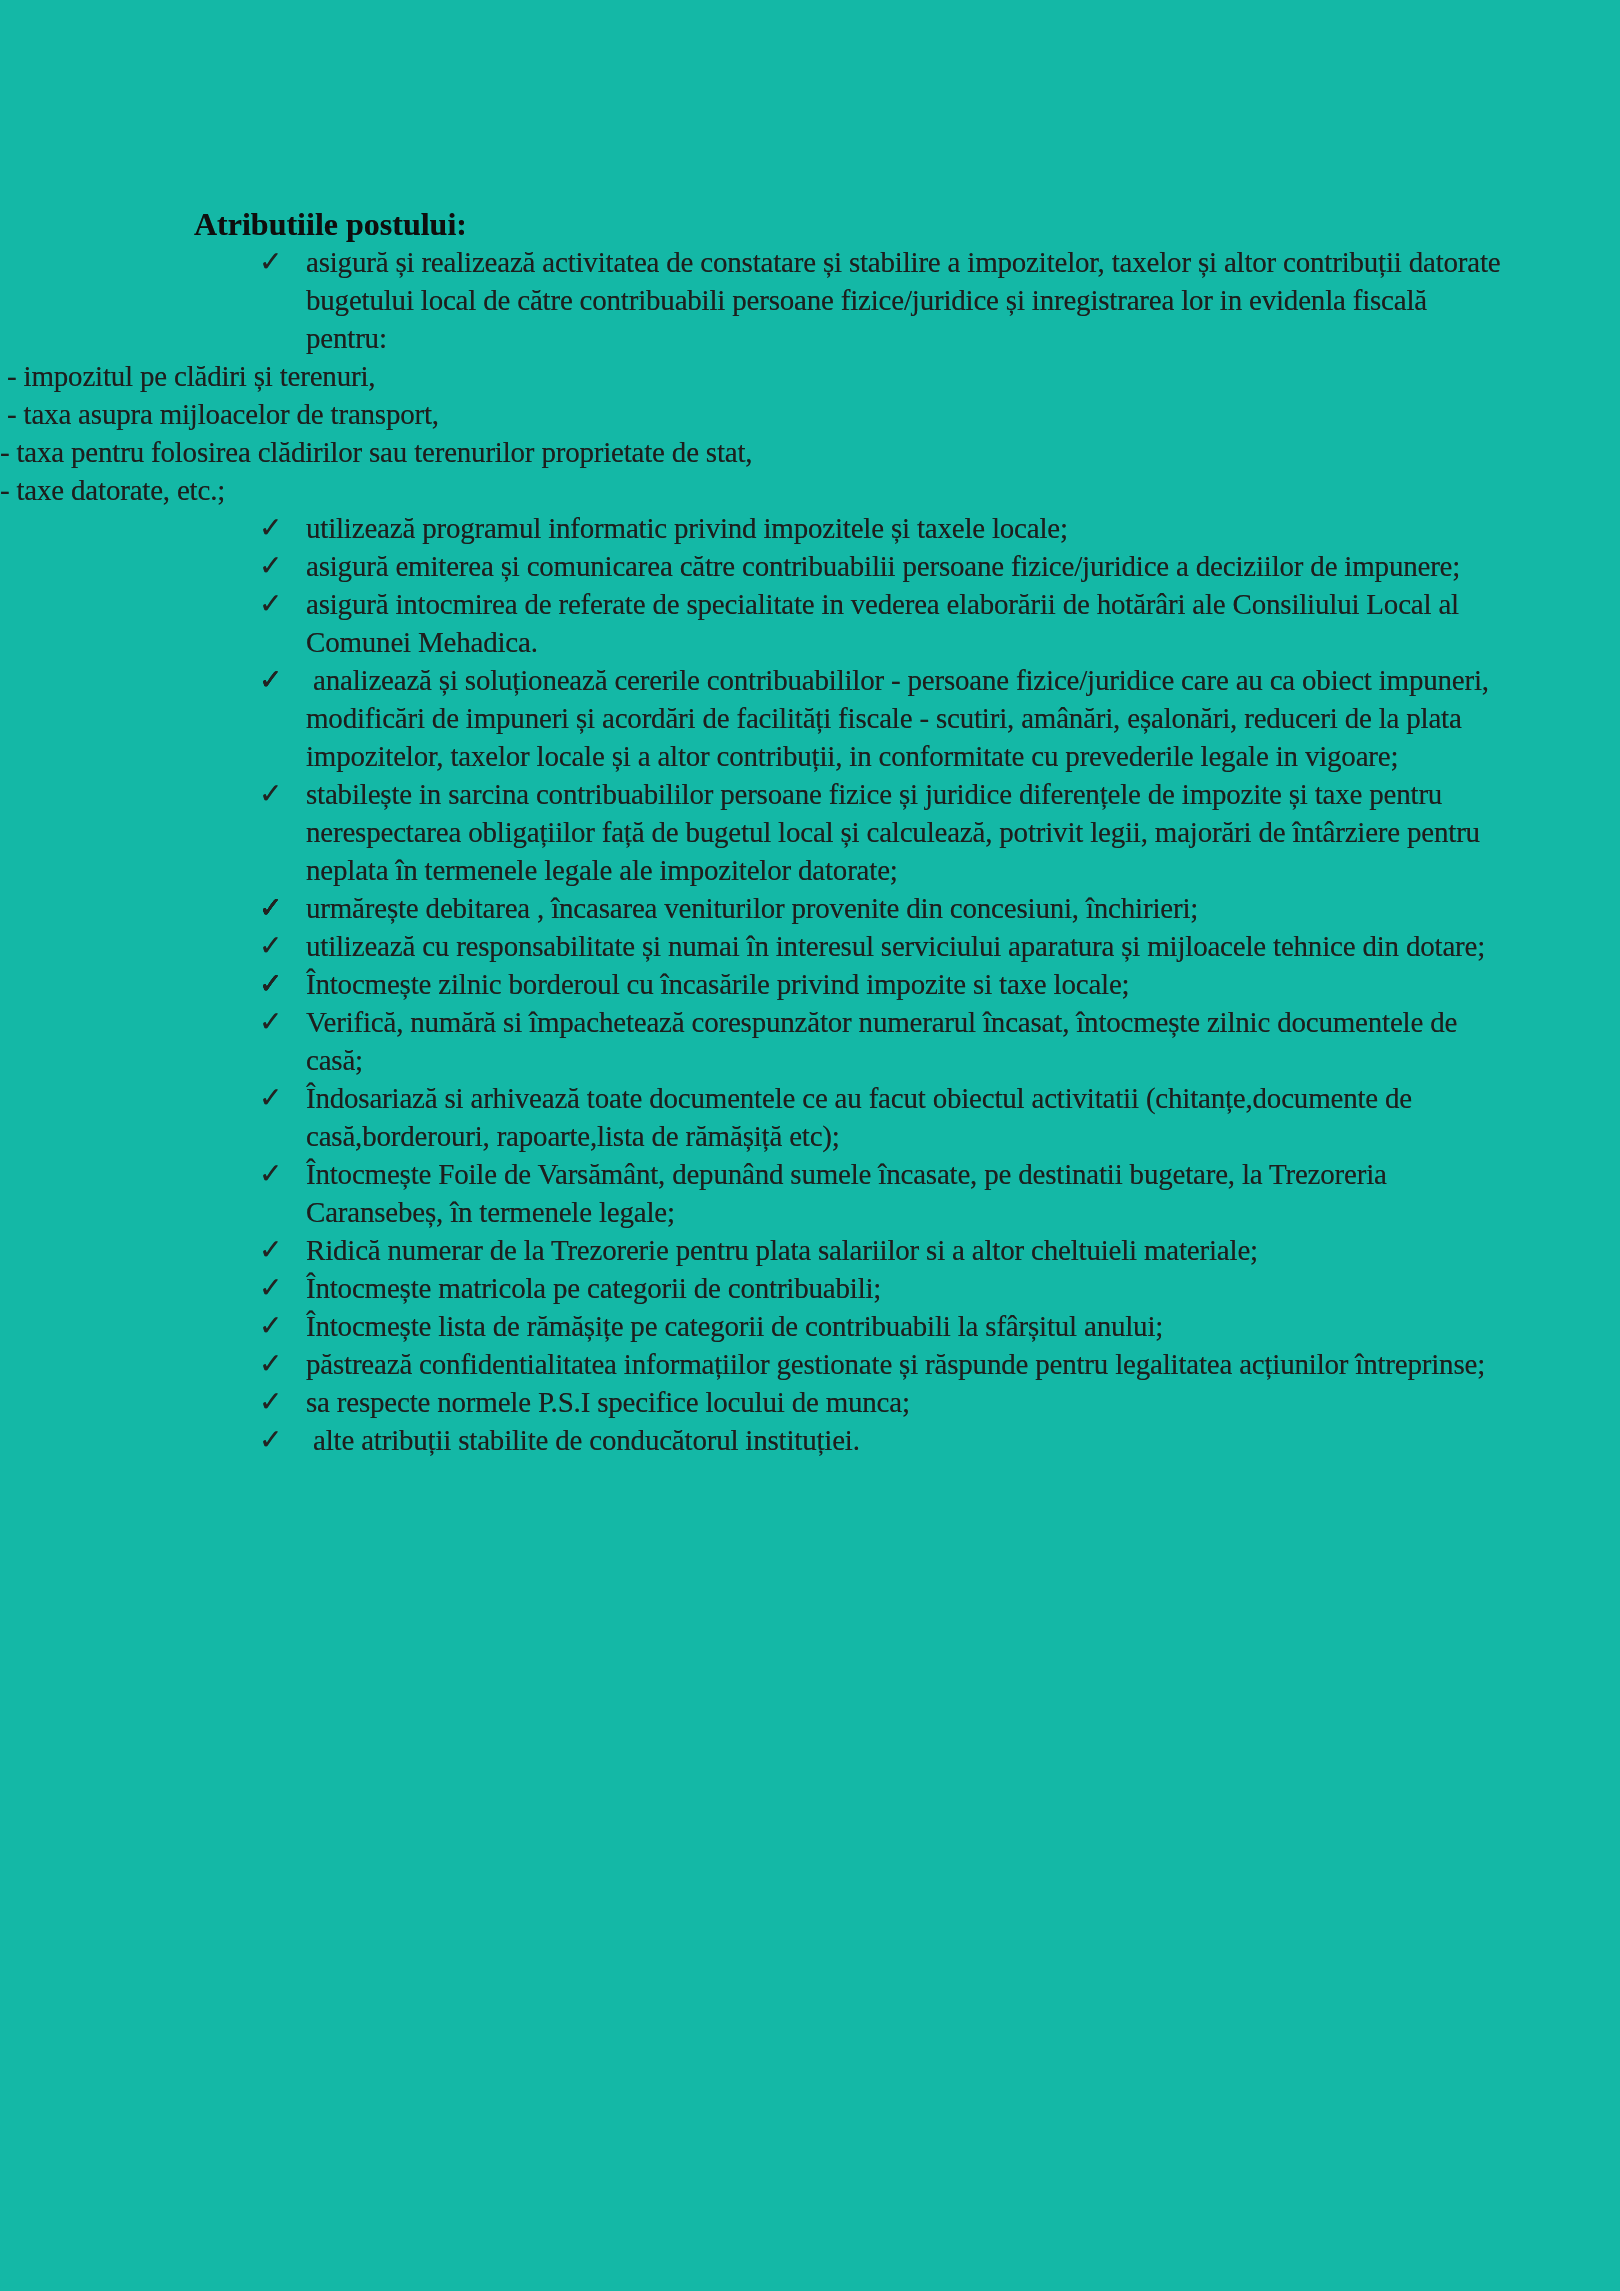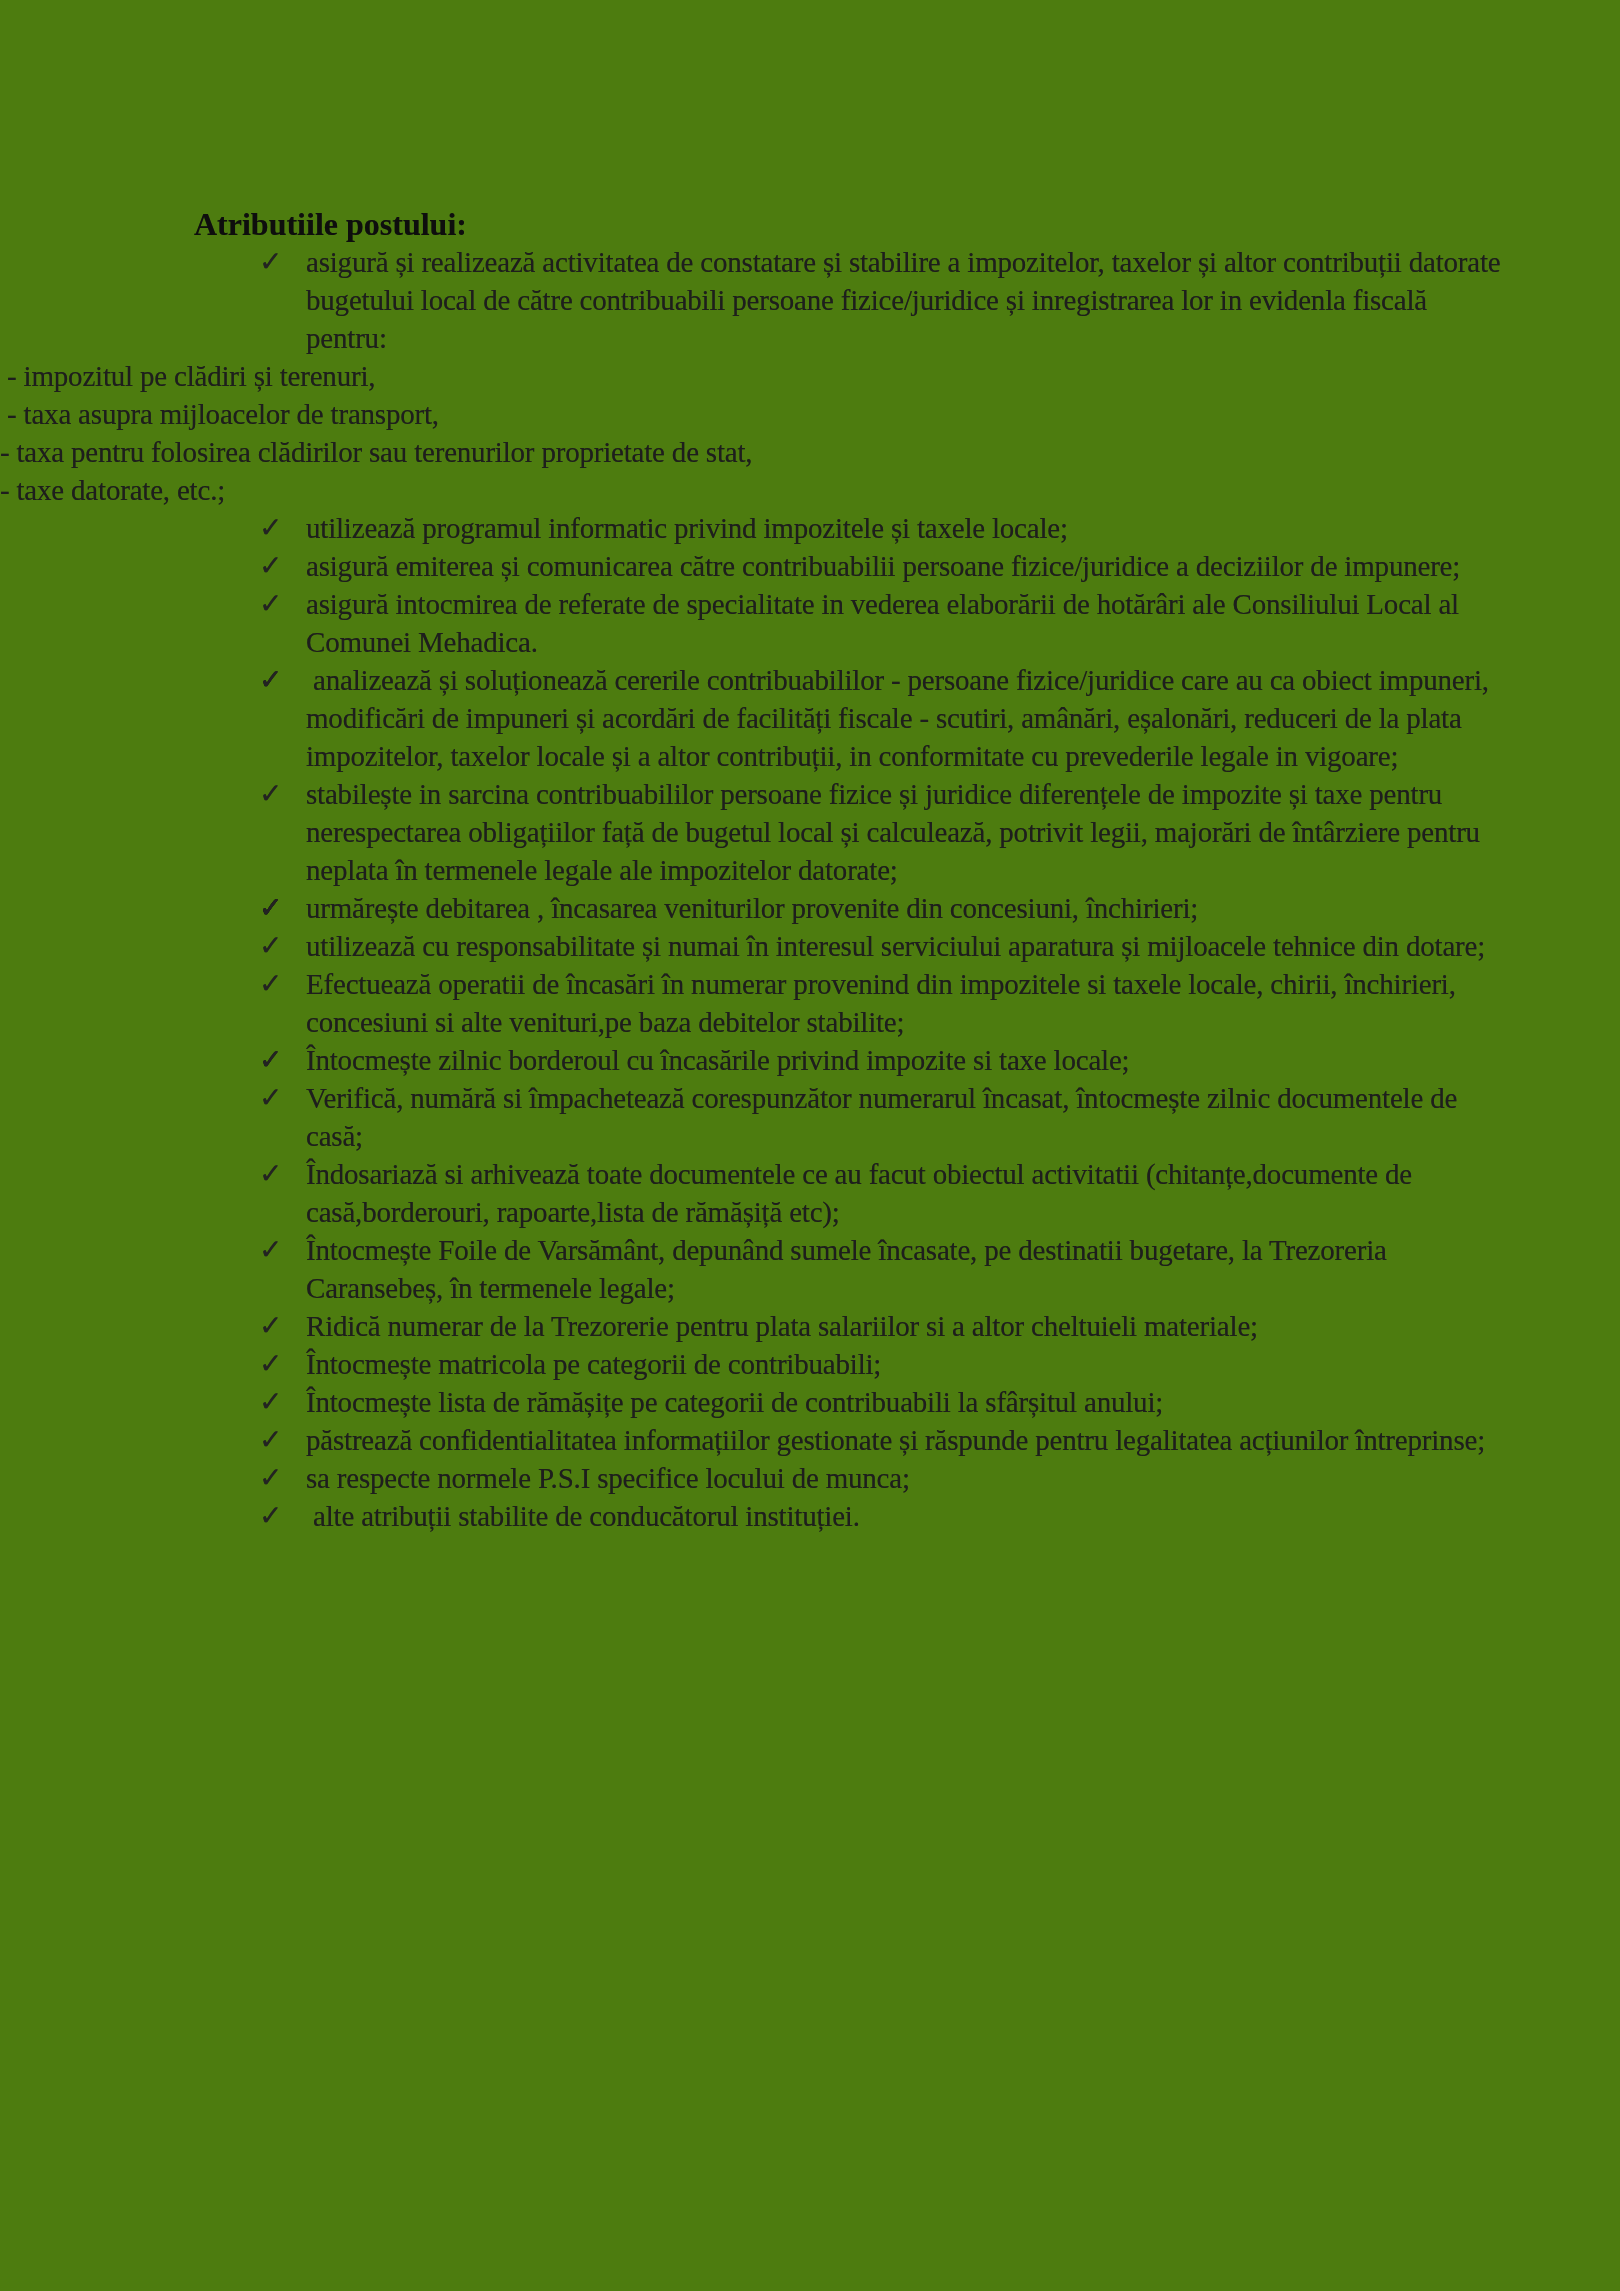--- a/index.html
+++ b/index.html
@@ -4,21 +4,21 @@
 <style>
   html, body {
     margin: 0;
     padding: 0;
     background: #ffffff;
   }
   .page {
     position: relative;
     width: 1620px;
     height: 2292px;
-    background: #4d7c0f;
+    background: #14b8a6;
     overflow: hidden;
     font-family: "Liberation Serif", "DejaVu Serif", serif;
     color: #1e1e1d;
     font-size: 29px;
     line-height: 38px;
     letter-spacing: -0.2px;
     text-shadow: 0 0 0.5px rgba(25,25,25,0.55);
   }
   .content {
     position: absolute;
@@ -70,21 +70,21 @@
         <div class="chk"><span class="mark">✓</span><span class="txt">asigură emiterea și comunicarea către contribuabilii persoane fizice/juridice a deciziilor de impunere;</span></div>
         <div class="chk"><span class="mark">✓</span><span class="txt">asigură intocmirea de referate de specialitate in vederea elaborării de hotărâri ale Consiliului Local al Comunei Mehadica.</span></div>
         <div class="chk"><span class="mark">✓</span></div>
         <div class="chk"><span class="mark">✓</span><span class="txt"> analizează și soluționează cererile contribuabililor - persoane fizice/juridice care au ca obiect impuneri, modificări de impuneri și acordări de facilități fiscale - scutiri, amânări, eșalonări, reduceri de la plata impozitelor, taxelor locale și a altor contribuții, in conformitate cu prevederile legale in vigoare;</span></div>
         <div class="chk"><span class="mark">✓</span><span class="txt">stabilește in sarcina contribuabililor persoane fizice și juridice diferențele de impozite și taxe pentru nerespectarea obligațiilor față de bugetul local și calculează, potrivit legii, majorări de întârziere pentru neplata în termenele legale ale impozitelor datorate;</span></div>
         <div class="chk"><span class="mark">✓</span></div>
         <div class="chk"><span class="mark">✓</span></div>
         <div class="chk"><span class="mark">✓</span></div>
         <div class="chk"><span class="mark">✓</span><span class="txt">urmărește debitarea , încasarea veniturilor provenite din concesiuni, închirieri;</span></div>
         <div class="chk"><span class="mark">✓</span><span class="txt">utilizează cu responsabilitate și numai în interesul serviciului aparatura și mijloacele tehnice din dotare;</span></div>
-        <div class="chk"><span class="mark">✓</span><span class="txt">Efectuează operatii de încasări în numerar provenind din impozitele si taxele locale, chirii, închirieri, concesiuni si alte venituri,pe baza debitelor stabilite;</span></div>
+        <div class="chk"><span class="mark">✓</span></div>
         <div class="chk"><span class="mark">✓</span></div>
         <div class="chk"><span class="mark">✓</span><span class="txt">Întocmește zilnic borderoul cu încasările privind impozite si taxe locale;</span></div>
         <div class="chk"><span class="mark">✓</span><span class="txt">Verifică, numără si împachetează corespunzător numerarul încasat, întocmește zilnic documentele de casă;</span></div>
         <div class="chk"><span class="mark">✓</span><span class="txt">Îndosariază si arhivează toate documentele ce au facut obiectul activitatii (chitanțe,documente de casă,borderouri, rapoarte,lista de rămășiță etc);</span></div>
         <div class="chk"><span class="mark">✓</span><span class="txt">Întocmește Foile de Varsământ, depunând sumele încasate, pe destinatii bugetare, la Trezoreria Caransebeș, în termenele legale;</span></div>
         <div class="chk"><span class="mark">✓</span><span class="txt">Ridică numerar de la Trezorerie pentru plata salariilor si a altor cheltuieli materiale;</span></div>
         <div class="chk"><span class="mark">✓</span><span class="txt">Întocmește matricola pe categorii de contribuabili;</span></div>
         <div class="chk"><span class="mark">✓</span><span class="txt">Întocmește lista de rămășițe pe categorii de contribuabili la sfârșitul anului;</span></div>
         <div class="chk"><span class="mark">✓</span><span class="txt">păstrează confidentialitatea informațiilor gestionate și răspunde pentru legalitatea acțiunilor întreprinse;</span></div>
         <div class="chk"><span class="mark">✓</span><span class="txt">sa respecte normele P.S.I specifice locului de munca;</span></div>

